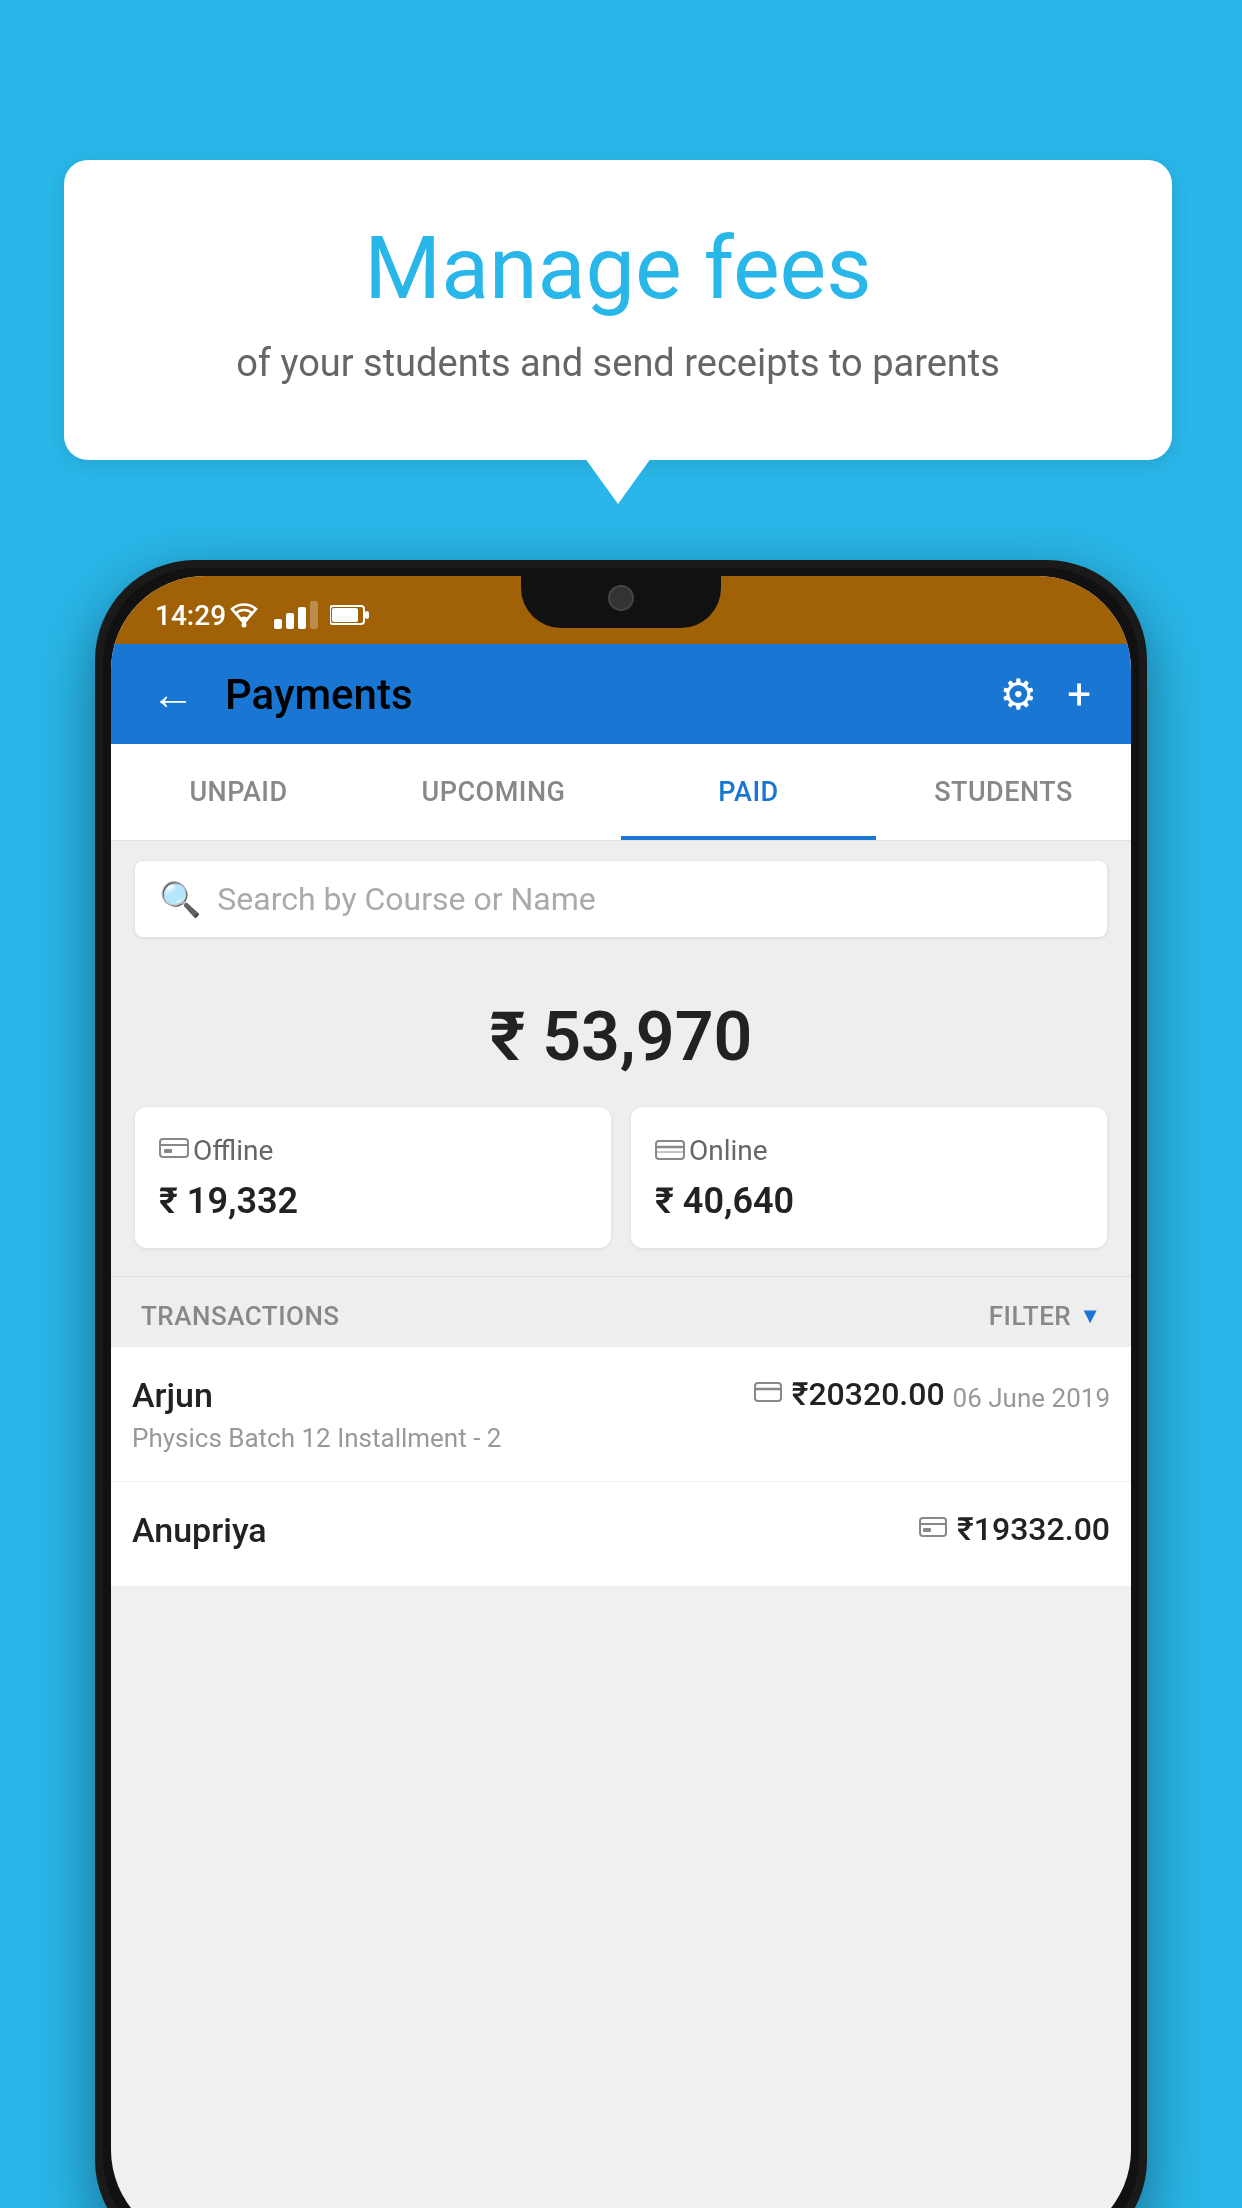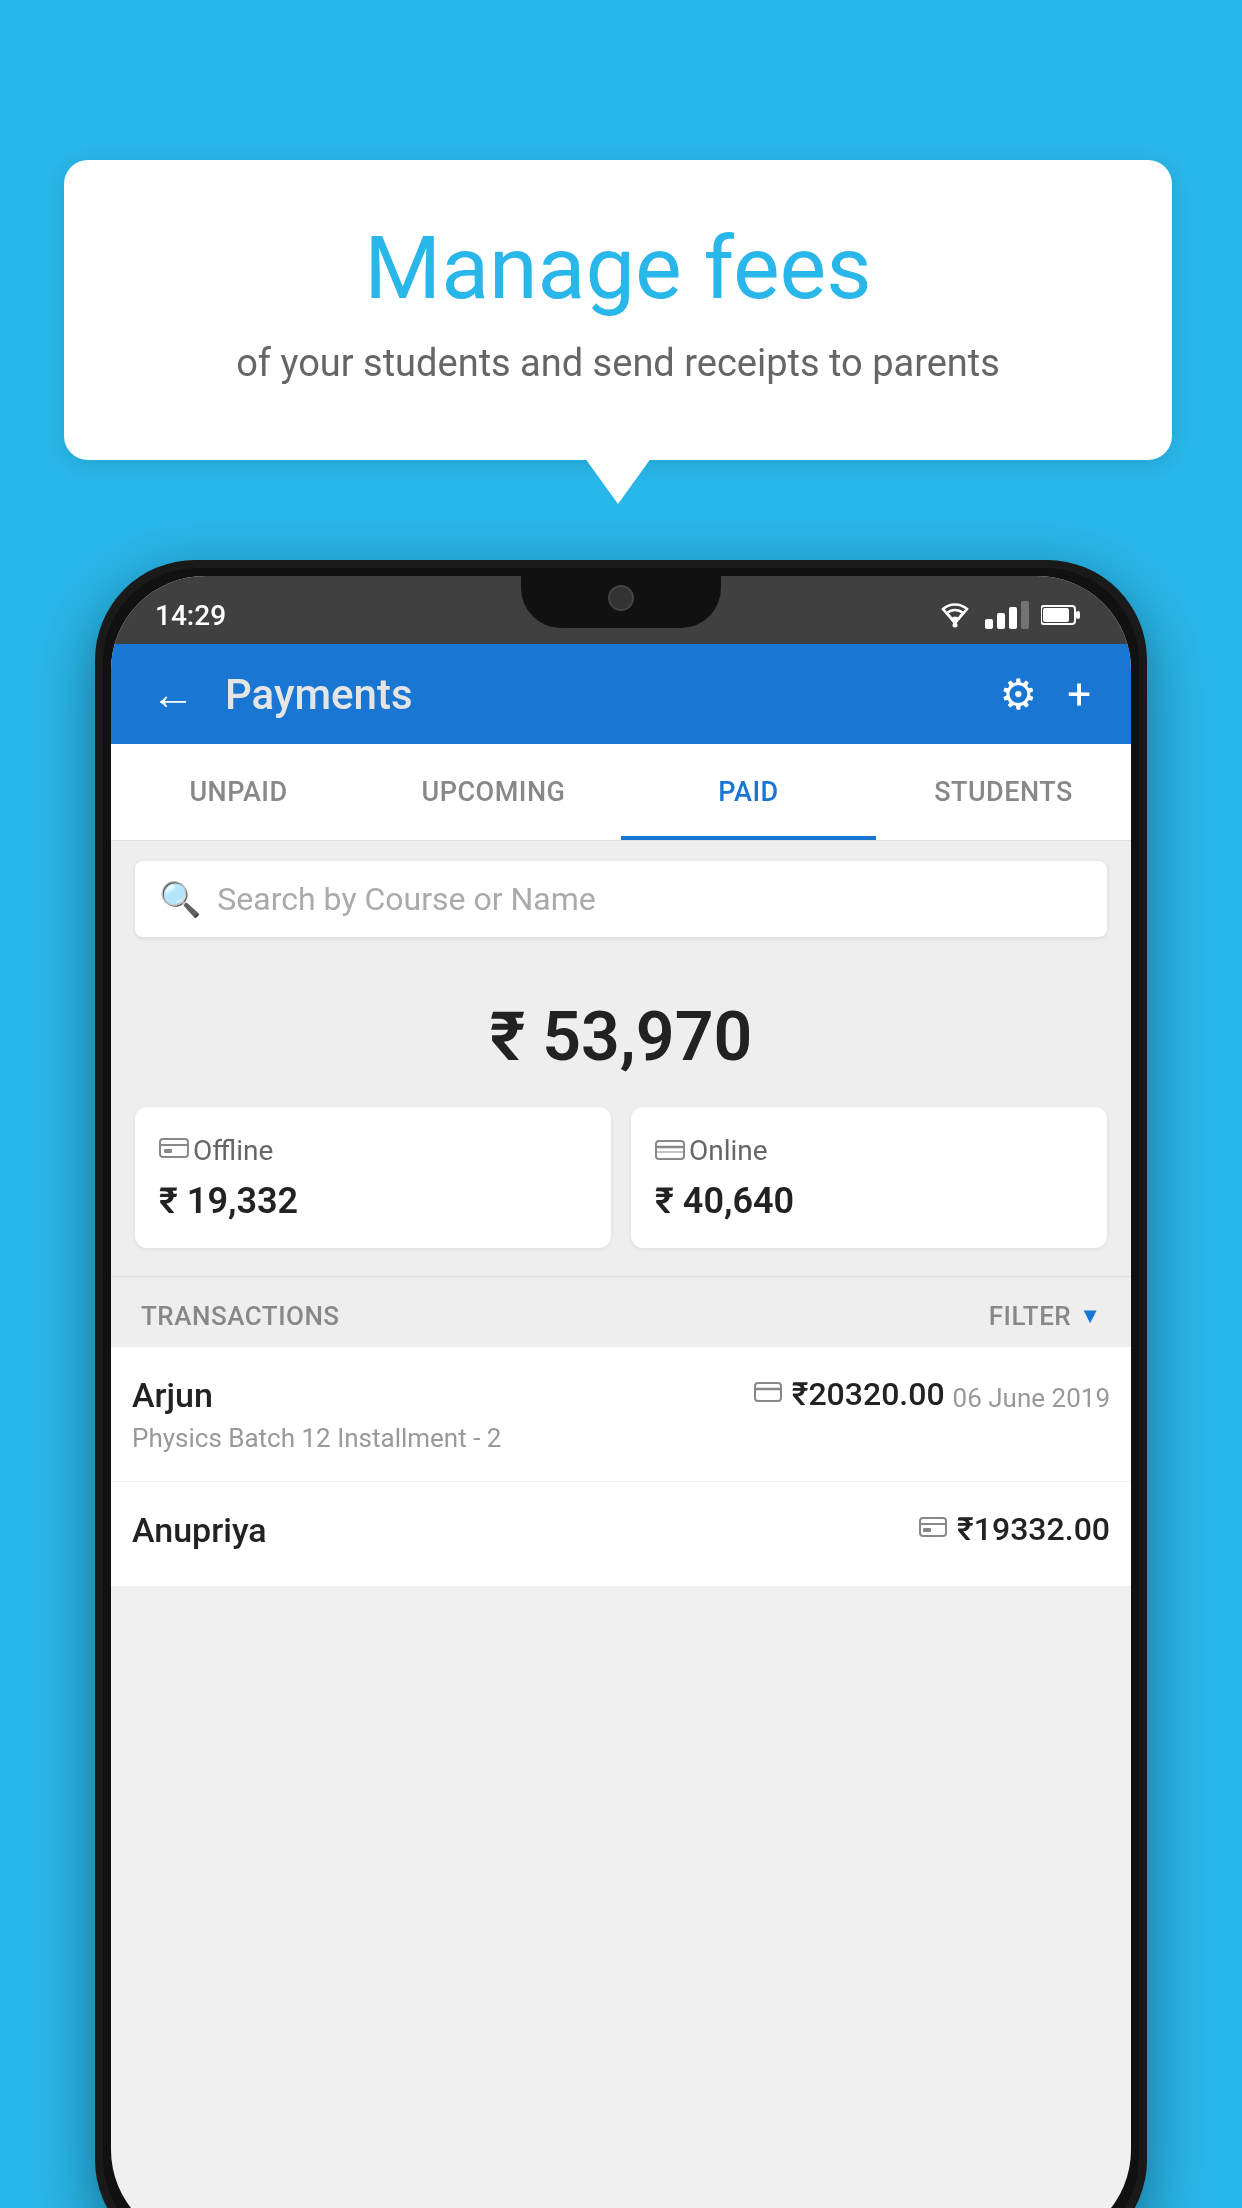--- a/index.html
+++ b/index.html
@@ -121,25 +121,25 @@
       left: 8px;
       right: 8px;
       bottom: 8px;
       background: #f0f0f0;
       border-radius: 94px;
       overflow: hidden;
     }
 
     
     .status-bar {
-      background: #404040;
+      background: #a16207;
       height: 68px;
       display: flex;
       align-items: center;
-      justify-content: space-between;
+      justify-content: flex-start;
       padding: 0 50px 0 44px;
       padding-top: 10px;
     }
 
     .status-time {
       color: #fff;
       font-size: 28px;
       font-weight: 500;
     }
 
@@ -171,21 +171,21 @@
       gap: 30px;
     }
 
     .back-arrow {
       color: #fff;
       font-size: 44px;
       line-height: 1;
     }
 
     .app-bar-title {
-      color: #e5e5e5;
+      color: #000000;
       font-size: 42px;
       font-weight: 500;
       flex: 1;
     }
 
     .app-bar-icons {
       display: flex;
       align-items: center;
       gap: 30px;
     }

